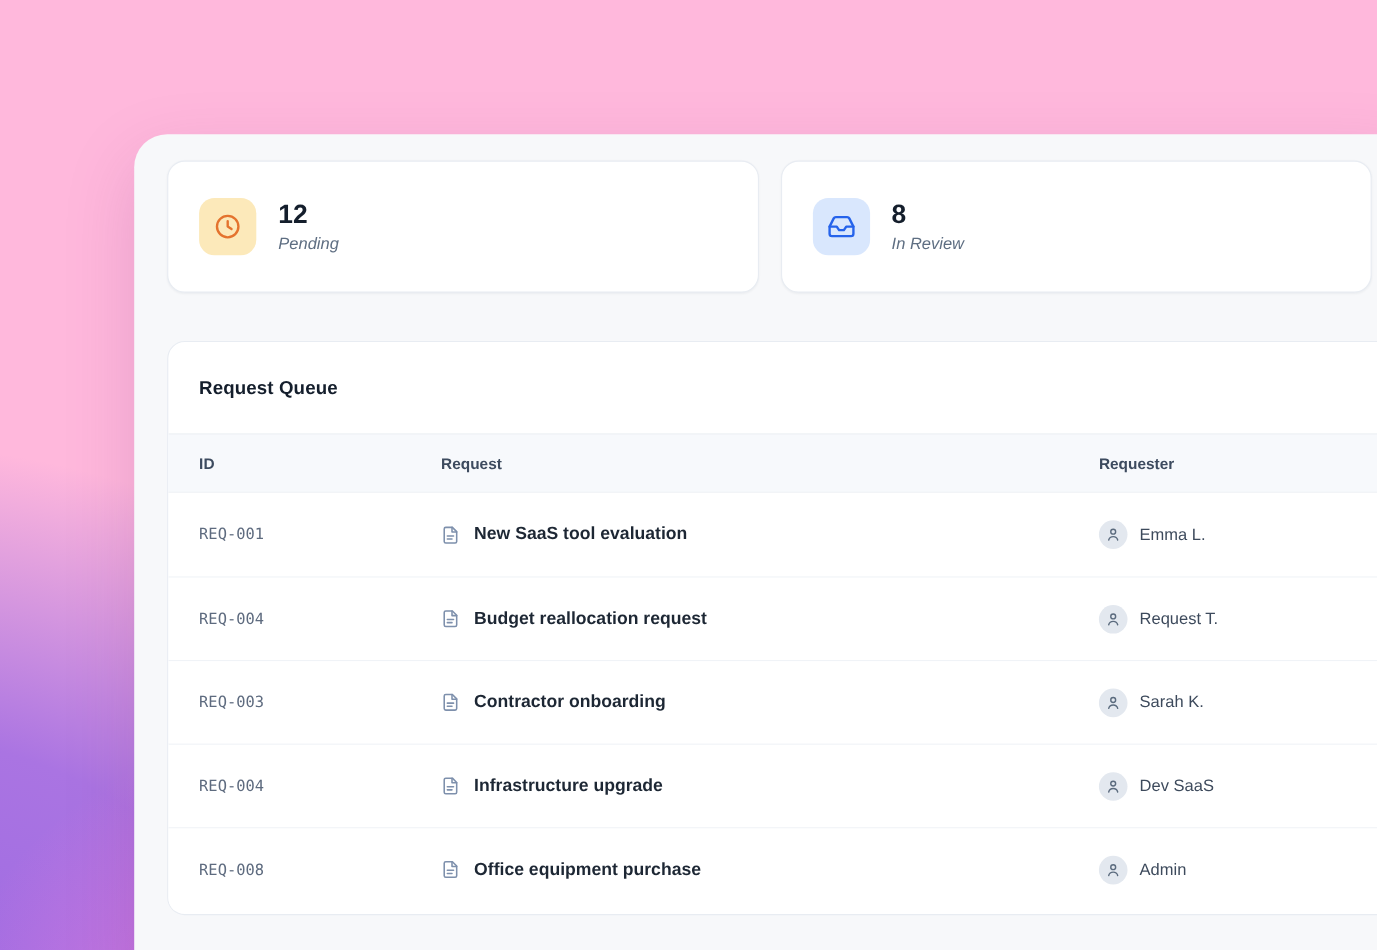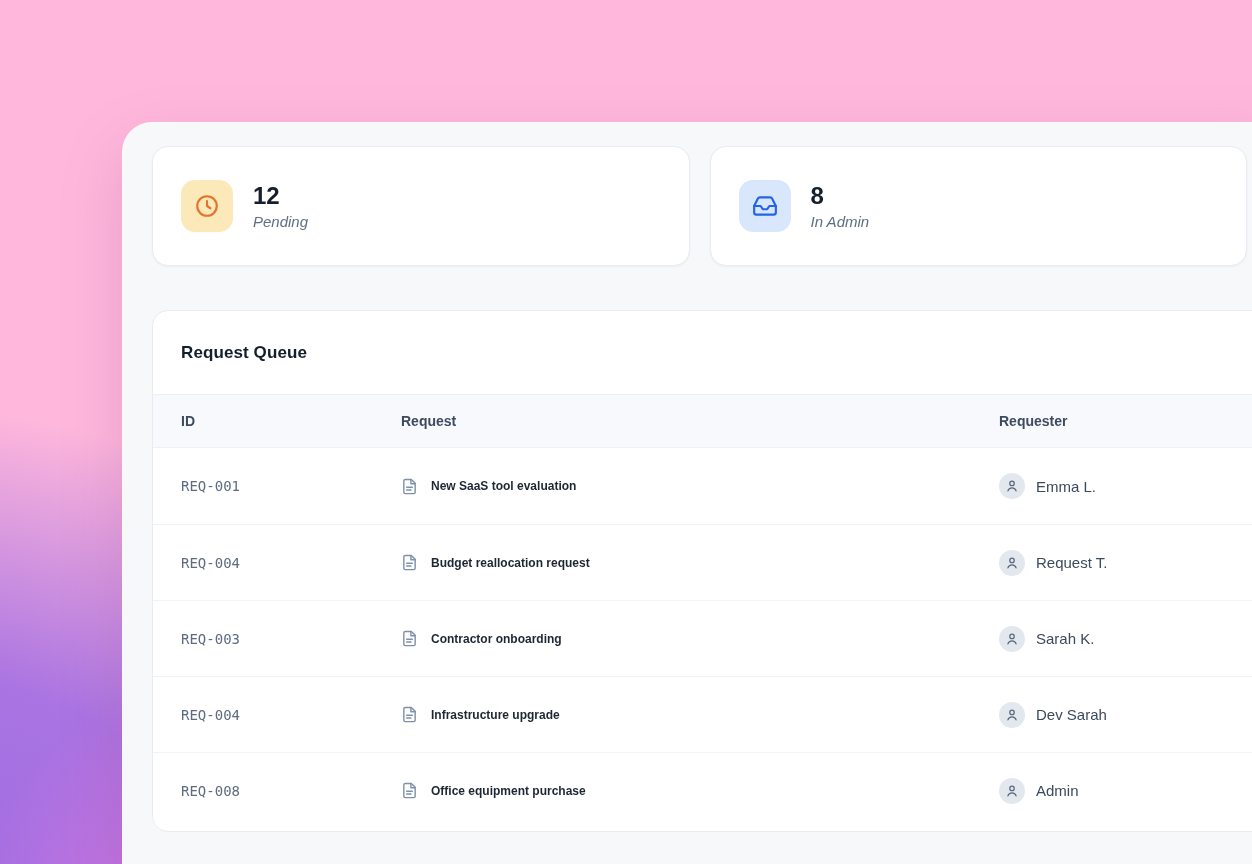--- a/index.html
+++ b/index.html
@@ -96,21 +96,21 @@
   }
   .trow + .trow { border-top: 1px solid var(--row_divider); }
 
   .td-id {
     font-family: "DejaVu Sans Mono", monospace;
     font-size: 14px;
     color: var(--text_id);
   }
   .td-req {
     display: flex; align-items: center; gap: 13px;
-    font-size: 12px; font-weight: 600;
+    font-size: 16px; font-weight: 600;
     color: var(--text_request);
   }
   .doc-ic { display: flex; color: var(--doc_icon_color); flex: none; }
   .td-who {
     display: flex; align-items: center; gap: 11px;
     font-size: 15px;
     color: var(--text_name);
   }
   .avatar {
     width: 26px; height: 26px;
@@ -144,21 +144,21 @@
 
       <div class="stat-card">
         <div class="stat-icon review">
           <svg width="26" height="26" viewBox="0 0 24 24" fill="none" stroke="currentColor" stroke-width="2" stroke-linecap="round" stroke-linejoin="round">
             <polyline points="22 12 16 12 14 15 10 15 8 12 2 12"></polyline>
             <path d="M5.45 5.11 2 12v6a2 2 0 0 0 2 2h16a2 2 0 0 0 2-2v-6l-3.45-6.89A2 2 0 0 0 16.76 4H7.24a2 2 0 0 0-1.79 1.11z"></path>
           </svg>
         </div>
         <div class="stat-text">
           <div class="stat-value">8</div>
-          <div class="stat-label">In Admin</div>
+          <div class="stat-label">In Review</div>
         </div>
       </div>
     </div>
 
     <div class="table-card">
       <div class="card-title">Request Queue</div>
 
       <div class="thead">
         <div class="th">ID</div>
         <div class="th">Request</div>
@@ -248,21 +248,21 @@
               </span>
               <span class="req-title">Infrastructure upgrade</span>
             </div>
             <div class="td td-who">
               <span class="avatar">
                 <svg width="14" height="14" viewBox="0 0 24 24" fill="none" stroke="currentColor" stroke-width="2.2" stroke-linecap="round" stroke-linejoin="round">
                   <circle cx="12" cy="7.5" r="3.8"></circle>
                   <path d="M5 20.5c.9-3.4 3.6-5.3 7-5.3s6.1 1.9 7 5.3"></path>
                 </svg>
               </span>
-              <span class="who-name">Dev Sarah</span>
+              <span class="who-name">Dev SaaS</span>
             </div>
           </div>
           <div class="trow">
             <div class="td td-id">REQ-008</div>
             <div class="td td-req">
               <span class="doc-ic">
                 <svg width="17" height="17" viewBox="0 0 24 24" fill="none" stroke="currentColor" stroke-width="2" stroke-linecap="round" stroke-linejoin="round">
                   <path d="M14.5 2H6a2 2 0 0 0-2 2v16a2 2 0 0 0 2 2h12a2 2 0 0 0 2-2V7.5L14.5 2z"></path>
                   <polyline points="14 2 14 8 20 8"></polyline>
                   <line x1="8" y1="13" x2="16" y2="13"></line>

